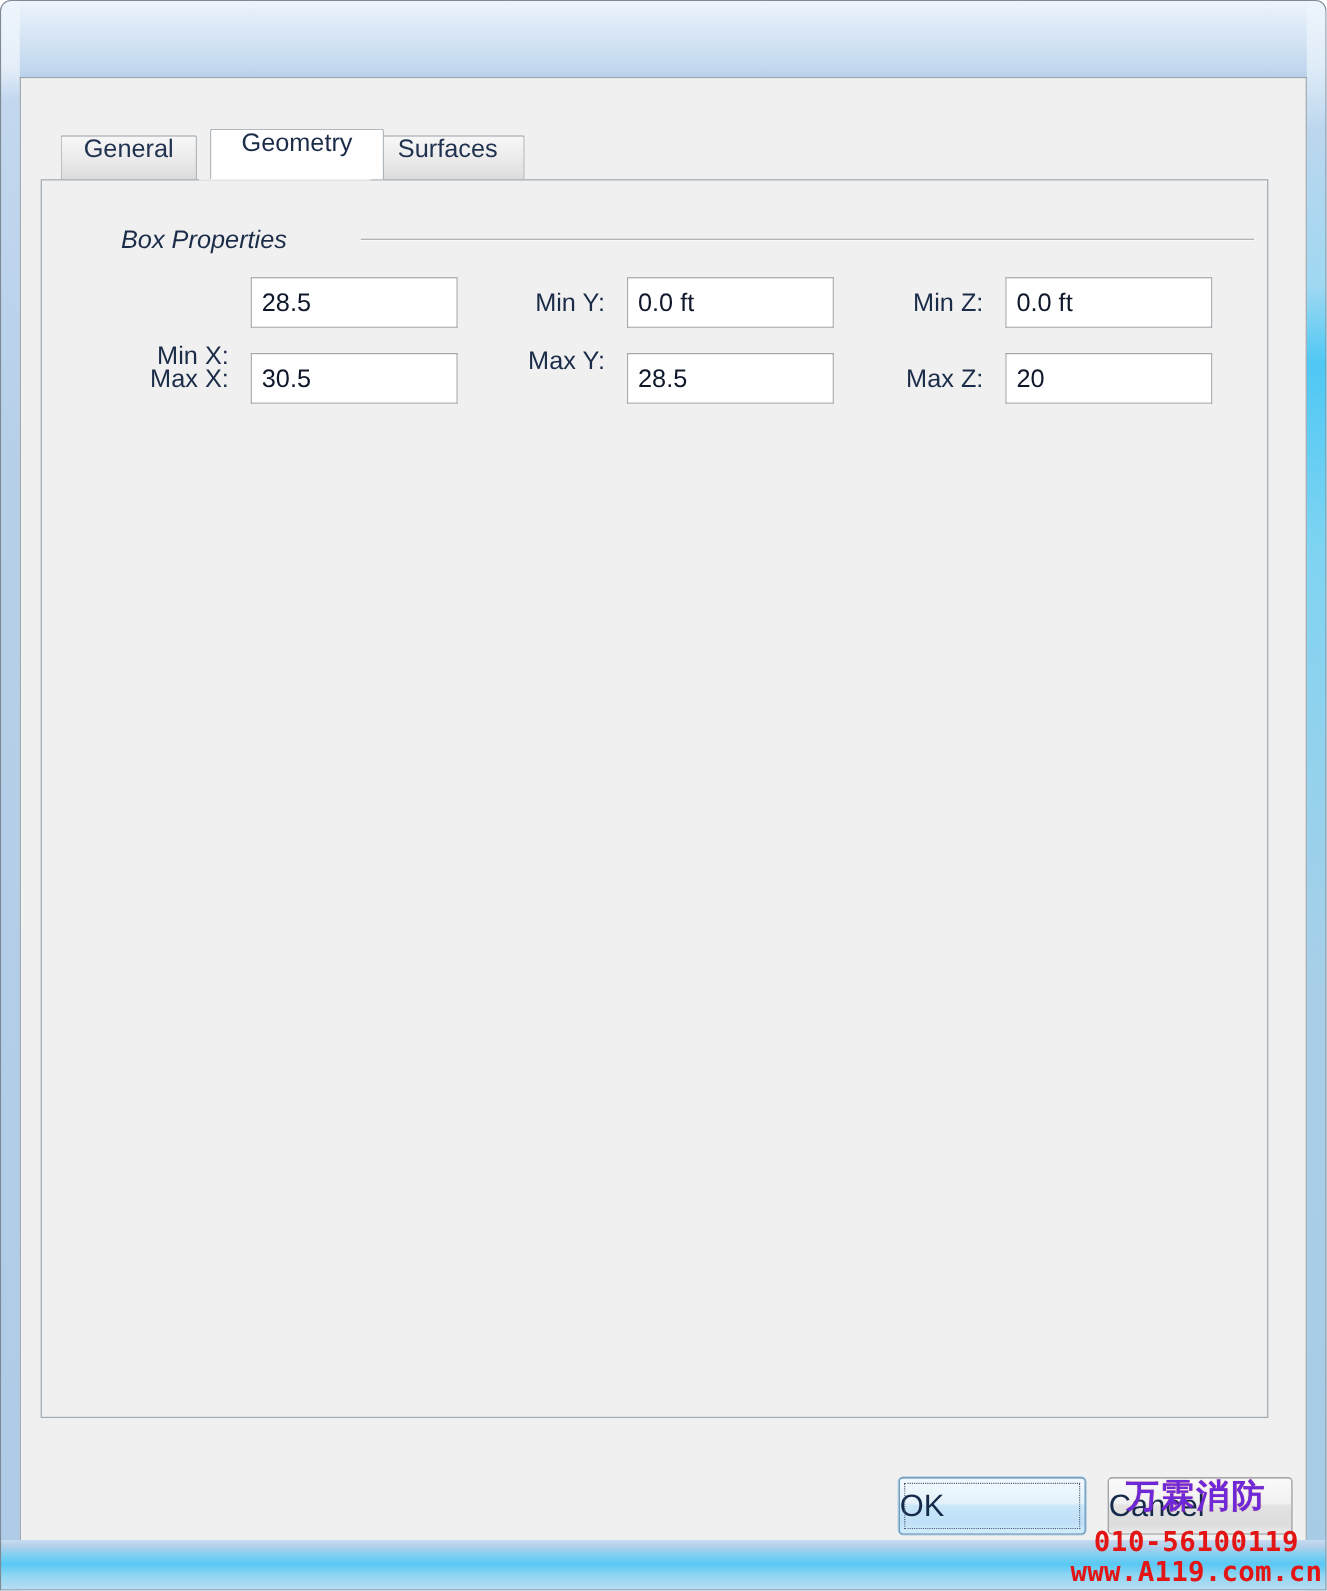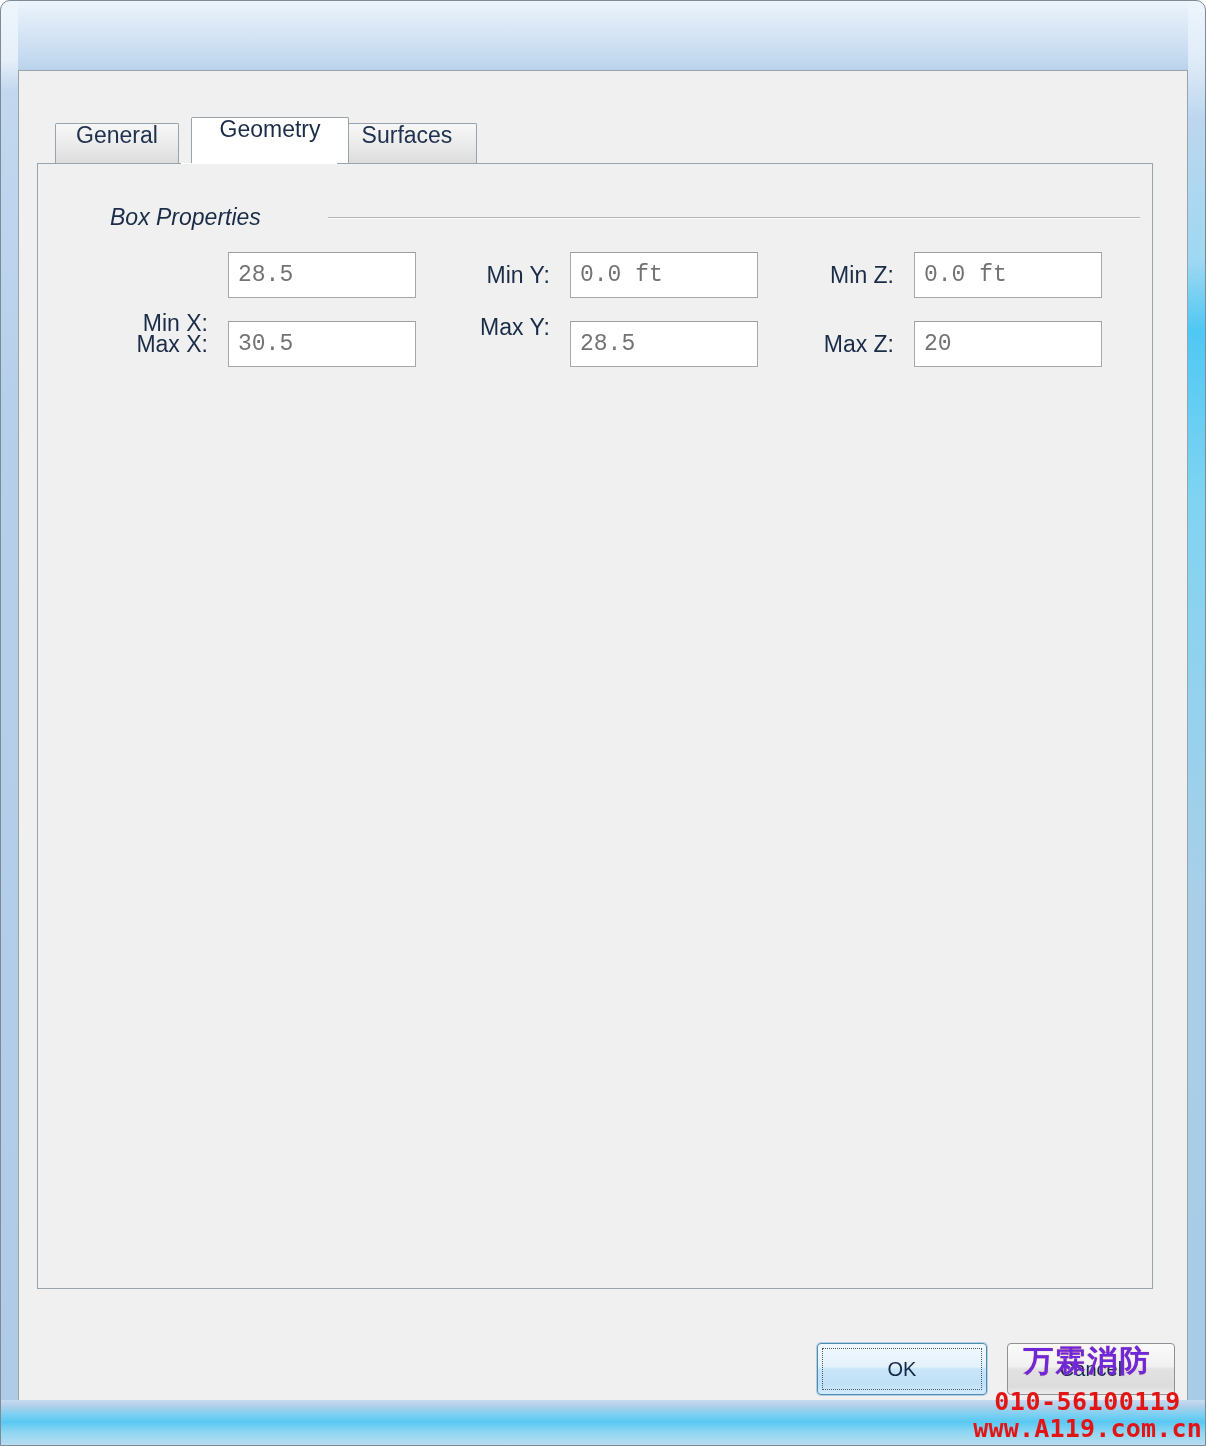--- a/index.html
+++ b/index.html
@@ -232,38 +232,38 @@
     white-space: nowrap;
     text-align: right;
   }
   .field-input {
     position: absolute;
     box-sizing: border-box;
     height: 46px;
     background: #ffffff;
     border: 1px solid #a5a9ad;
     border-top-color: #9b9fa3;
-    font-family: Liberation Mono, monospace;
+    font-family: Liberation Sans, sans-serif;
     font-size: 23px;
-    color: #737373;
+    color: #0f172a;
     padding: 0 9px;
     outline: none;
     line-height: 44px;
   }
   .field-input::placeholder { color: #9a9a9a; }
 
   
   .btn {
     position: absolute;
     box-sizing: border-box;
     height: 52px;
     font-family: "Liberation Sans", sans-serif;
-    font-size: 20px;
+    font-size: 28px;
     color: #15294a;
-    text-align: center;
+    text-align: left;
     line-height: 50px;
     cursor: pointer;
     border-radius: 4px;
   }
   .btn-default {
     border: 1px solid #4f8ab5;
     background: linear-gradient(to bottom,
         #f2f9fe 0%,
         #e4f2fc 45%,
         #c9e6f9 50%,

